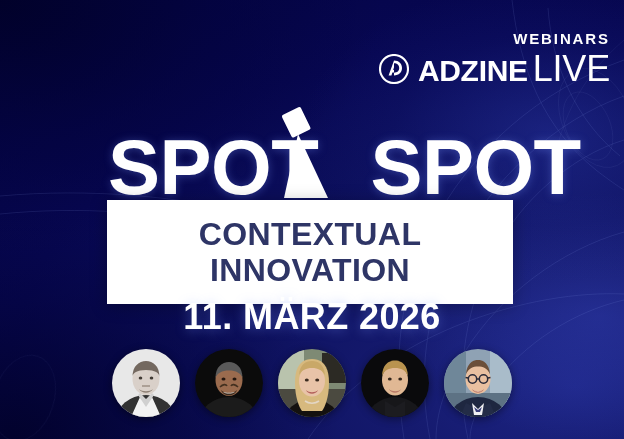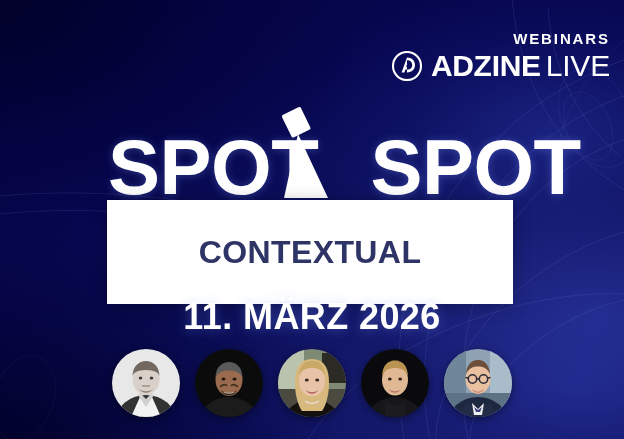--- a/index.html
+++ b/index.html
@@ -74,21 +74,21 @@
     color: #ffffff;
     line-height: 1;
     white-space: nowrap;
   }
   .logo-adzine {
     font-size: 30px;
     font-weight: 700;
     letter-spacing: -0.3px;
   }
   .logo-live {
-    font-size: 30px;
+    font-size: 36px;
     font-weight: 300;
     letter-spacing: -0.2px;
     margin-left: 5px;
   }
 
   
   .spotlight-wrap {
     position: absolute;
     left: 0;
     right: 0;
@@ -234,20 +234,21 @@
         <g transform="rotate(-26 28 17)">
           <rect x="18" y="4" width="21" height="25" rx="2" fill="#ffffff"></rect>
         </g>
         <path d="M30 28 L16 92 L60 92 Z" fill="#ffffff"></path>
       </svg>
     </span>
   </div>
 
   <div class="subtitle-panel">
     <div class="subtitle-line">CONTEXTUAL</div>
+    <div class="subtitle-line">INNOVATION</div>
   </div>
 
   <div class="event-date">11. MÄRZ 2026</div>
 
   <div class="speakers-row">
 
     <div class="speaker-avatar">
       <svg viewBox="0 0 68 68" aria-hidden="true">
         <rect width="68" height="68" fill="#e8e8e8"></rect>
         <ellipse cx="34" cy="72" rx="30" ry="26" fill="#2a2a2a"></ellipse>

